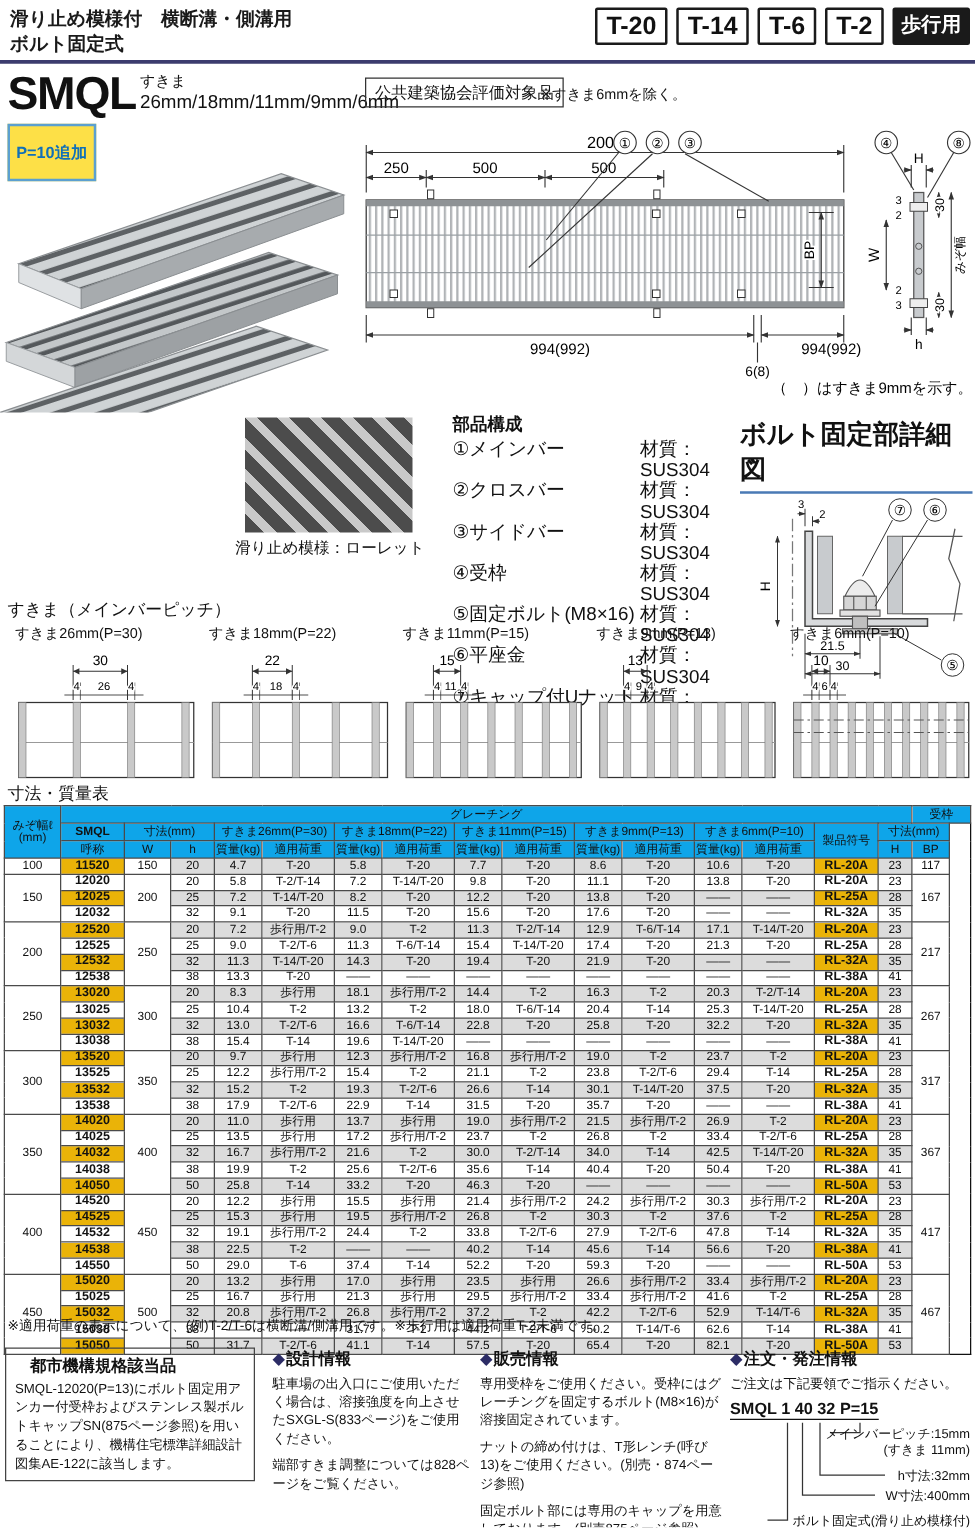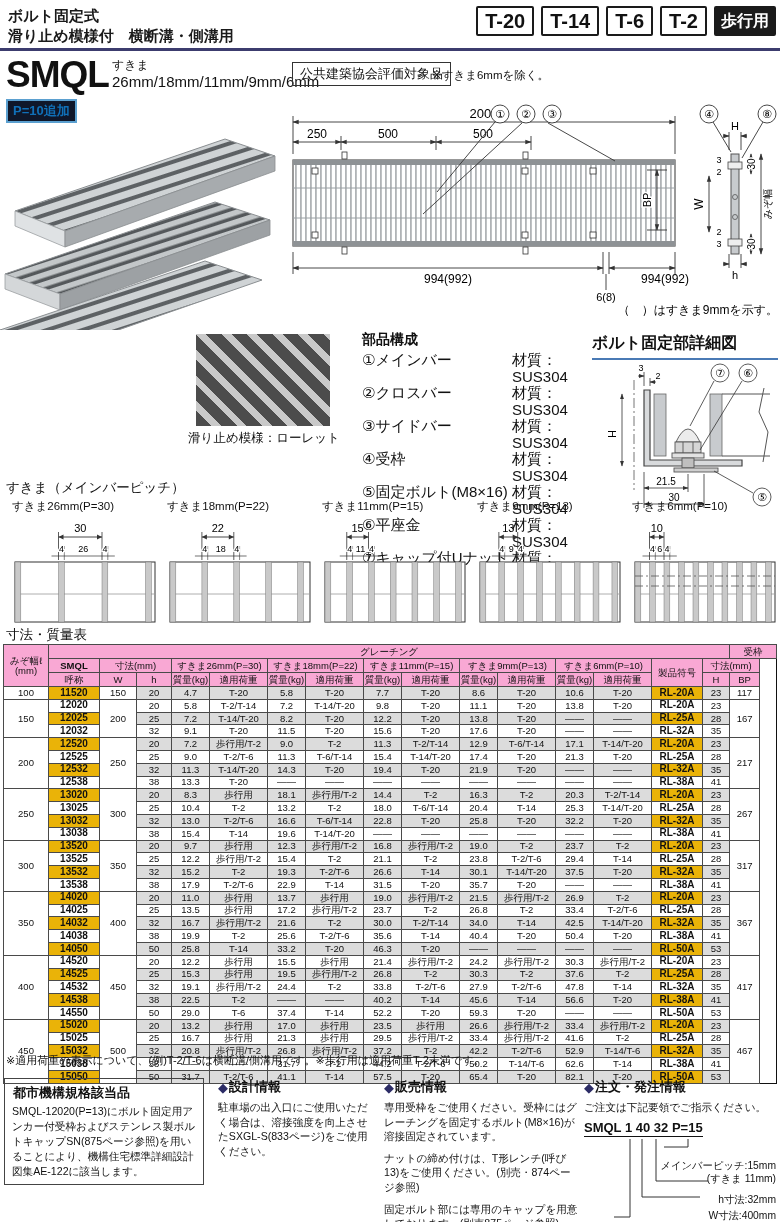--- a/index.html
+++ b/index.html
@@ -12,81 +12,81 @@
   .badge{border:2.5px solid #1a1a1a;background:#fff;font-weight:bold;font-size:20px;
          padding:3px 7px;line-height:1;display:flex;align-items:center;border-radius:2px;}
   .badge.walker{background:#1a1a1a;color:#fff;font-size:16px;padding:3px 5px;}
   .navy-rule{left:0;top:48px;width:780px;height:3px;background:#3c3c6e;}
   
   .smql{left:6px;top:56px;font-size:37px;font-weight:bold;letter-spacing:-1px;line-height:1;}
   .gap-info{left:112px;top:58px;font-size:12px;line-height:1.25;}
   .gap-values{font-size:15px;}
   .cert-box{left:292px;top:62px;border:1px solid #333;padding:2px 7px;font-size:13px;}
   .cert-note{left:432px;top:68px;font-size:11.5px;}
-  .p10{left:6px;top:99px;border:2px solid #5ba0d0;background:#0f172a;color:#1070b8;
-       font-weight:bold;font-size:13px;padding:1px 5px;line-height:1.4;}
+  .p10{left:6px;top:99px;border:2px solid #5ba0d0;background:#fde047;color:#1070b8;
+       font-weight:bold;font-size:13px;padding:12px 5px;line-height:1.4;}
   
   .parts{left:362px;top:331px;width:226px;}
   .parts h3{margin:0 0 3px 0;font-size:14px;}
   .part-row{display:flex;font-size:15px;line-height:16.5px;}
   .part-row .pname{width:150px;}
   .part-row .pmat{width:76px;}
   
   .bolt{left:592px;top:333px;width:186px;}
-  .bolt h3{margin:0;font-size:16px;border-bottom:2px solid #4a7ab5;padding-bottom:4px;}
+  .bolt h3{margin:0;font-size:21px;border-bottom:2px solid #4a7ab5;padding-bottom:4px;}
   
   .knurl{left:196px;top:334px;width:134px;height:92px;
      background:repeating-linear-gradient(45deg,#4c4c4c 0 11px,#c9c9c9 11px 18px);}
   .knurl-cap{left:178px;top:430px;width:172px;text-align:center;font-size:12.5px;}
   
   .pitch-title{left:6px;top:479px;font-size:13.5px;}
   .pitch-row{left:12px;top:499px;width:766px;display:flex;gap:7px;}
   .pitch-item{width:148px;}
   .pitch-label{font-size:11.5px;height:17px;}
   
   .tbl-title{left:6px;top:626px;font-size:13.5px;font-weight:normal;}
   #dim-table{position:absolute;left:3px;top:644px;border-collapse:collapse;table-layout:fixed;
              width:774px;font-size:9.5px;border:1.5px solid #111;}
   #dim-table th,#dim-table td{border:0.8px solid #4a4a4a;text-align:center;padding:0;
              line-height:1.05;overflow:hidden;white-space:nowrap;}
-  #dim-table thead th{background:#f9a8d4;height:13px;font-weight:normal;}
+  #dim-table thead th{background:#0ea5e9;height:13px;font-weight:normal;}
   #dim-table thead th.b{font-weight:bold;}
   #dim-table td{height:11.8px;}
   tr.s td{background:#dcdcdc;}
   tr.s td.code,tr.s td.prod{background:#eab308;}
   td.wh{background:#fff !important;}
   td.code,td.prod{font-weight:bold;font-size:10px;}
   tr.gs td{border-top:1.5px solid #111;}
   .footnote{left:6px;top:1053px;font-size:11px;text-align:right;}
   
   .urban{left:4px;top:1078px;width:184px;border:1.3px solid #444;padding:5px 7px;}
-  .urban h3{margin:0 0 2px 1px;font-size:13px;}
+  .urban h3{margin:0 0 2px 12px;font-size:13px;}
   .urban p{margin:0;font-size:10.6px;line-height:1.42;}
   .info-col{top:1078px;}
   .info-col h3{margin:0 0 4px 0;font-size:13px;display:flex;align-items:center;gap:1px;}
   .diamond{color:#2c2c66;font-size:13px;}
   .info-col p{margin:0 0 7px 0;font-size:10.6px;line-height:1.38;}
   .design{left:218px;width:158px;}
   .sales{left:384px;width:194px;}
   .order{left:584px;width:194px;}
   .order-code{font-size:13px;font-weight:bold;border-bottom:1.6px solid #111;
               display:inline-block;padding-bottom:1px;margin-bottom:2px;}
   .callouts{position:relative;width:194px;height:95px;}
   .callouts svg{position:absolute;left:0;top:0;}
-  .co-label{position:absolute;right:2px;font-size:10.3px;white-space:nowrap;margin-top:18px;}
+  .co-label{position:absolute;right:2px;font-size:10.3px;white-space:nowrap;}
   svg text{font-family:"Liberation Sans","DejaVu Sans",sans-serif;}
 </style>
 </head>
 <body>
 
 <div class="page">
 
   <div class="abs title-block">
+    <div>滑り止め模様付　横断溝・側溝用</div>
     <div>ボルト固定式</div>
-    <div>滑り止め模様付　横断溝・側溝用</div>
   </div>
   <div class="abs badges">
     <span class="badge">T-20</span>
     <span class="badge">T-14</span>
     <span class="badge">T-6</span>
     <span class="badge">T-2</span>
     <span class="badge walker">歩行用</span>
   </div>
   <div class="abs navy-rule"></div>
 
@@ -1033,20 +1033,21 @@
   <div class="abs urban">
     <h3>都市機構規格該当品</h3>
     <p>SMQL-12020(P=13)にボルト固定用アンカー付受枠およびステンレス製ボルトキャップSN(875ページ参照)を用いることにより、機構住宅標準詳細設計図集AE-122に該当します。</p>
   </div>
   <div class="abs info-col design">
     <h3>
         <span class="diamond">◆</span>
         <span>設計情報</span>
       </h3>
     <p>駐車場の出入口にご使用いただく場合は、溶接強度を向上させたSXGL-S(833ページ)をご使用ください。</p>
+    <p>端部すきま調整については828ページをご覧ください。</p>
   </div>
   <div class="abs info-col sales">
     <h3>
         <span class="diamond">◆</span>
         <span>販売情報</span>
       </h3>
     <p>専用受枠をご使用ください。受枠にはグレーチングを固定するボルト(M8×16)が溶接固定されています。</p>
     <p>ナットの締め付けは、T形レンチ(呼び13)をご使用ください。(別売・874ページ参照)</p>
     <p>固定ボルト部には専用のキャップを用意しております。(別売875ページ参照)</p>
   </div>

